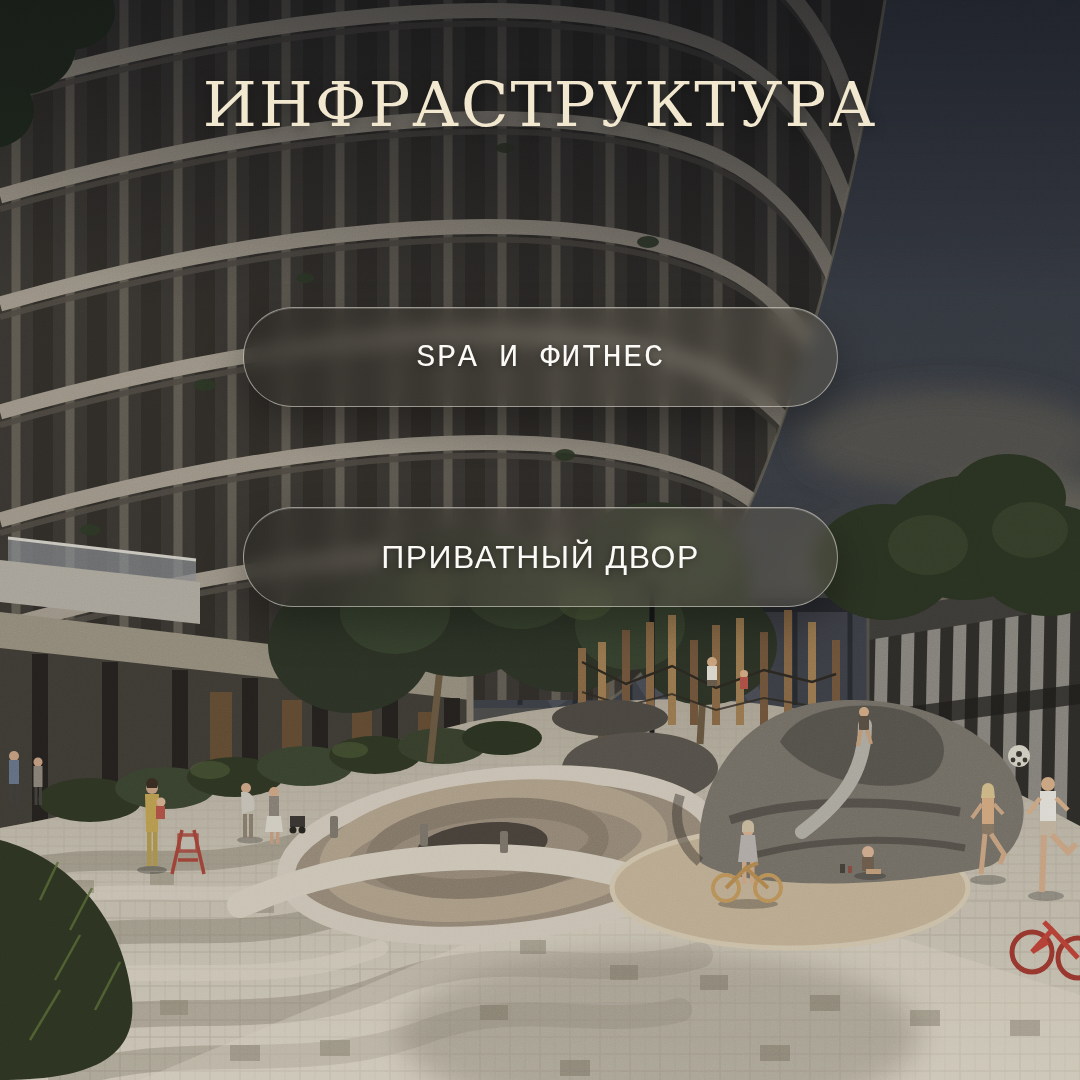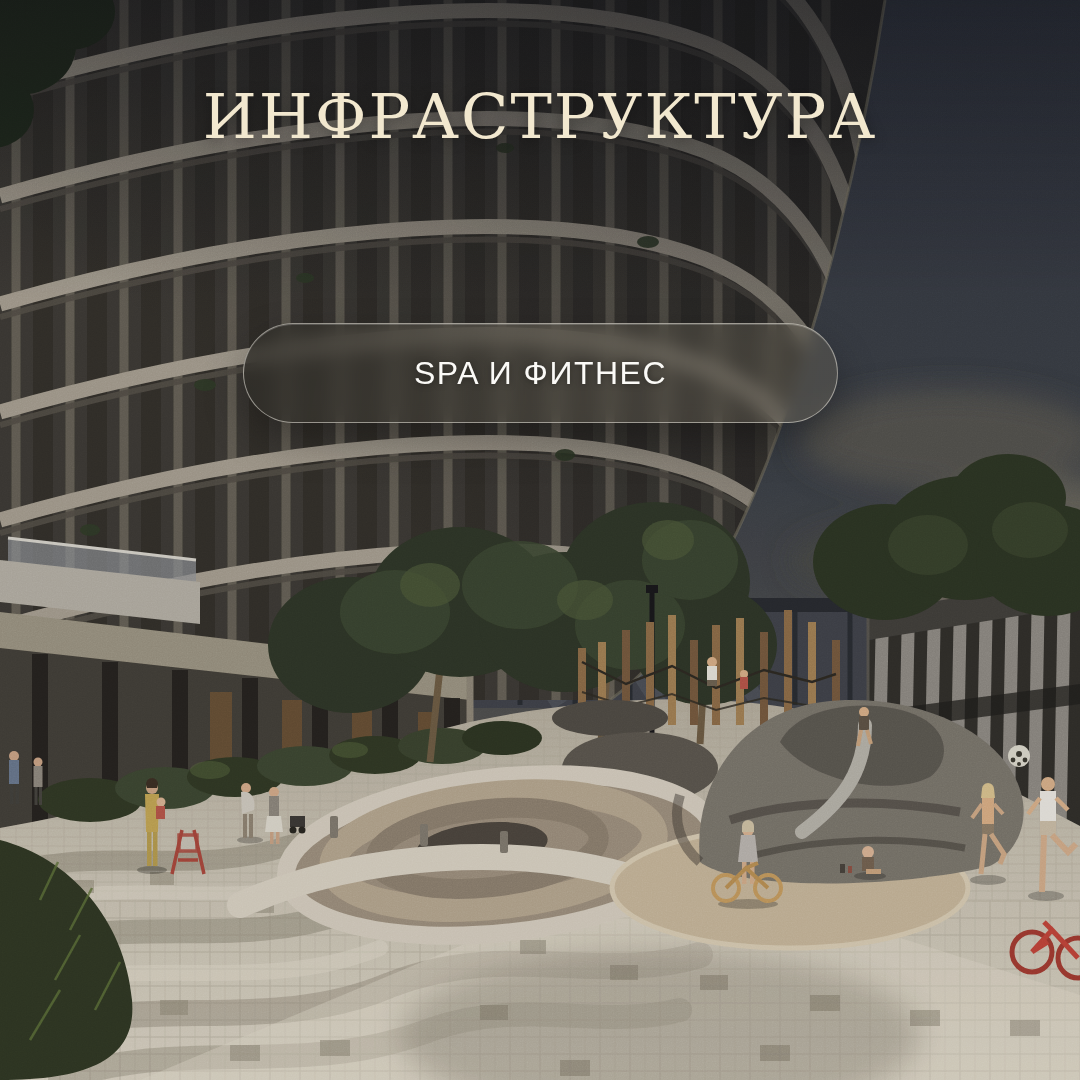--- a/index.html
+++ b/index.html
@@ -1,31 +1,31 @@
 <!DOCTYPE html>
 <html><head>
 <meta charset="utf-8">
 <style>
   html,body{margin:0;padding:0;background:#17181c;}
   *{box-sizing:border-box;}
   .canvas{position:relative;width:1080px;height:1080px;overflow:hidden;background:#2e3138;
           font-family:"Liberation Sans","DejaVu Sans",sans-serif;}
   .scene{position:absolute;inset:0;}
-  .page-title{position:absolute;top:86px;left:0;width:100%;text-align:center;
+  .page-title{position:absolute;top:74px;left:0;width:100%;text-align:center;
           font-family:"DejaVu Serif","Liberation Serif",serif;font-size:62px;font-weight:500;
           letter-spacing:2px;line-height:1;color:#f2e8cf;
           text-shadow:0 2px 14px rgba(0,0,0,.35);}
   .pill{position:absolute;left:243px;width:595px;height:100px;border-radius:52px;
           display:flex;align-items:center;justify-content:center;
           background:linear-gradient(100deg,rgba(47,45,40,.78) 0%,rgba(84,80,70,.55) 55%,rgba(104,99,87,.42) 100%);
           border:1.5px solid rgba(235,232,222,.55);
           backdrop-filter:blur(9px);-webkit-backdrop-filter:blur(9px);
           box-shadow:0 18px 40px rgba(0,0,0,.28), inset 0 1px 0 rgba(255,255,255,.18);}
   .pill span{color:#fbfaf7;font-size:32px;letter-spacing:1.5px;text-shadow:0 1px 6px rgba(0,0,0,.35);}
-  .pill-1{top:323px;}
+  .pill-1{top:307px;font-family:Liberation Mono, monospace;}
   .pill-2{top:507px;}
   .pill-3{top:706px;}
 </style>
 </head>
 <body>
 
 <div class="canvas">
 
   <svg class="scene" viewBox="0 0 1080 1080" aria-hidden="true">
     <defs>
@@ -444,14 +444,17 @@
       <rect x="0" y="0" width="1080" height="1080" fill="#191a1f" opacity="0.08"></rect>
       <rect x="0" y="0" width="1080" height="1080" filter="url(#grain)" style="mix-blend-mode:overlay" opacity="0.16"></rect>
     </g>
   </svg>
 
   <div class="page-title">ИНФРАСТРУКТУРА</div>
 
   <div class="pill pill-1">
     <span>SPA И ФИТНЕС</span>
   </div>
+  <div class="pill pill-2">
+    <span>ПРИВАТНЫЙ ДВОР</span>
+  </div>
 
 </div>
 
 </body></html>

